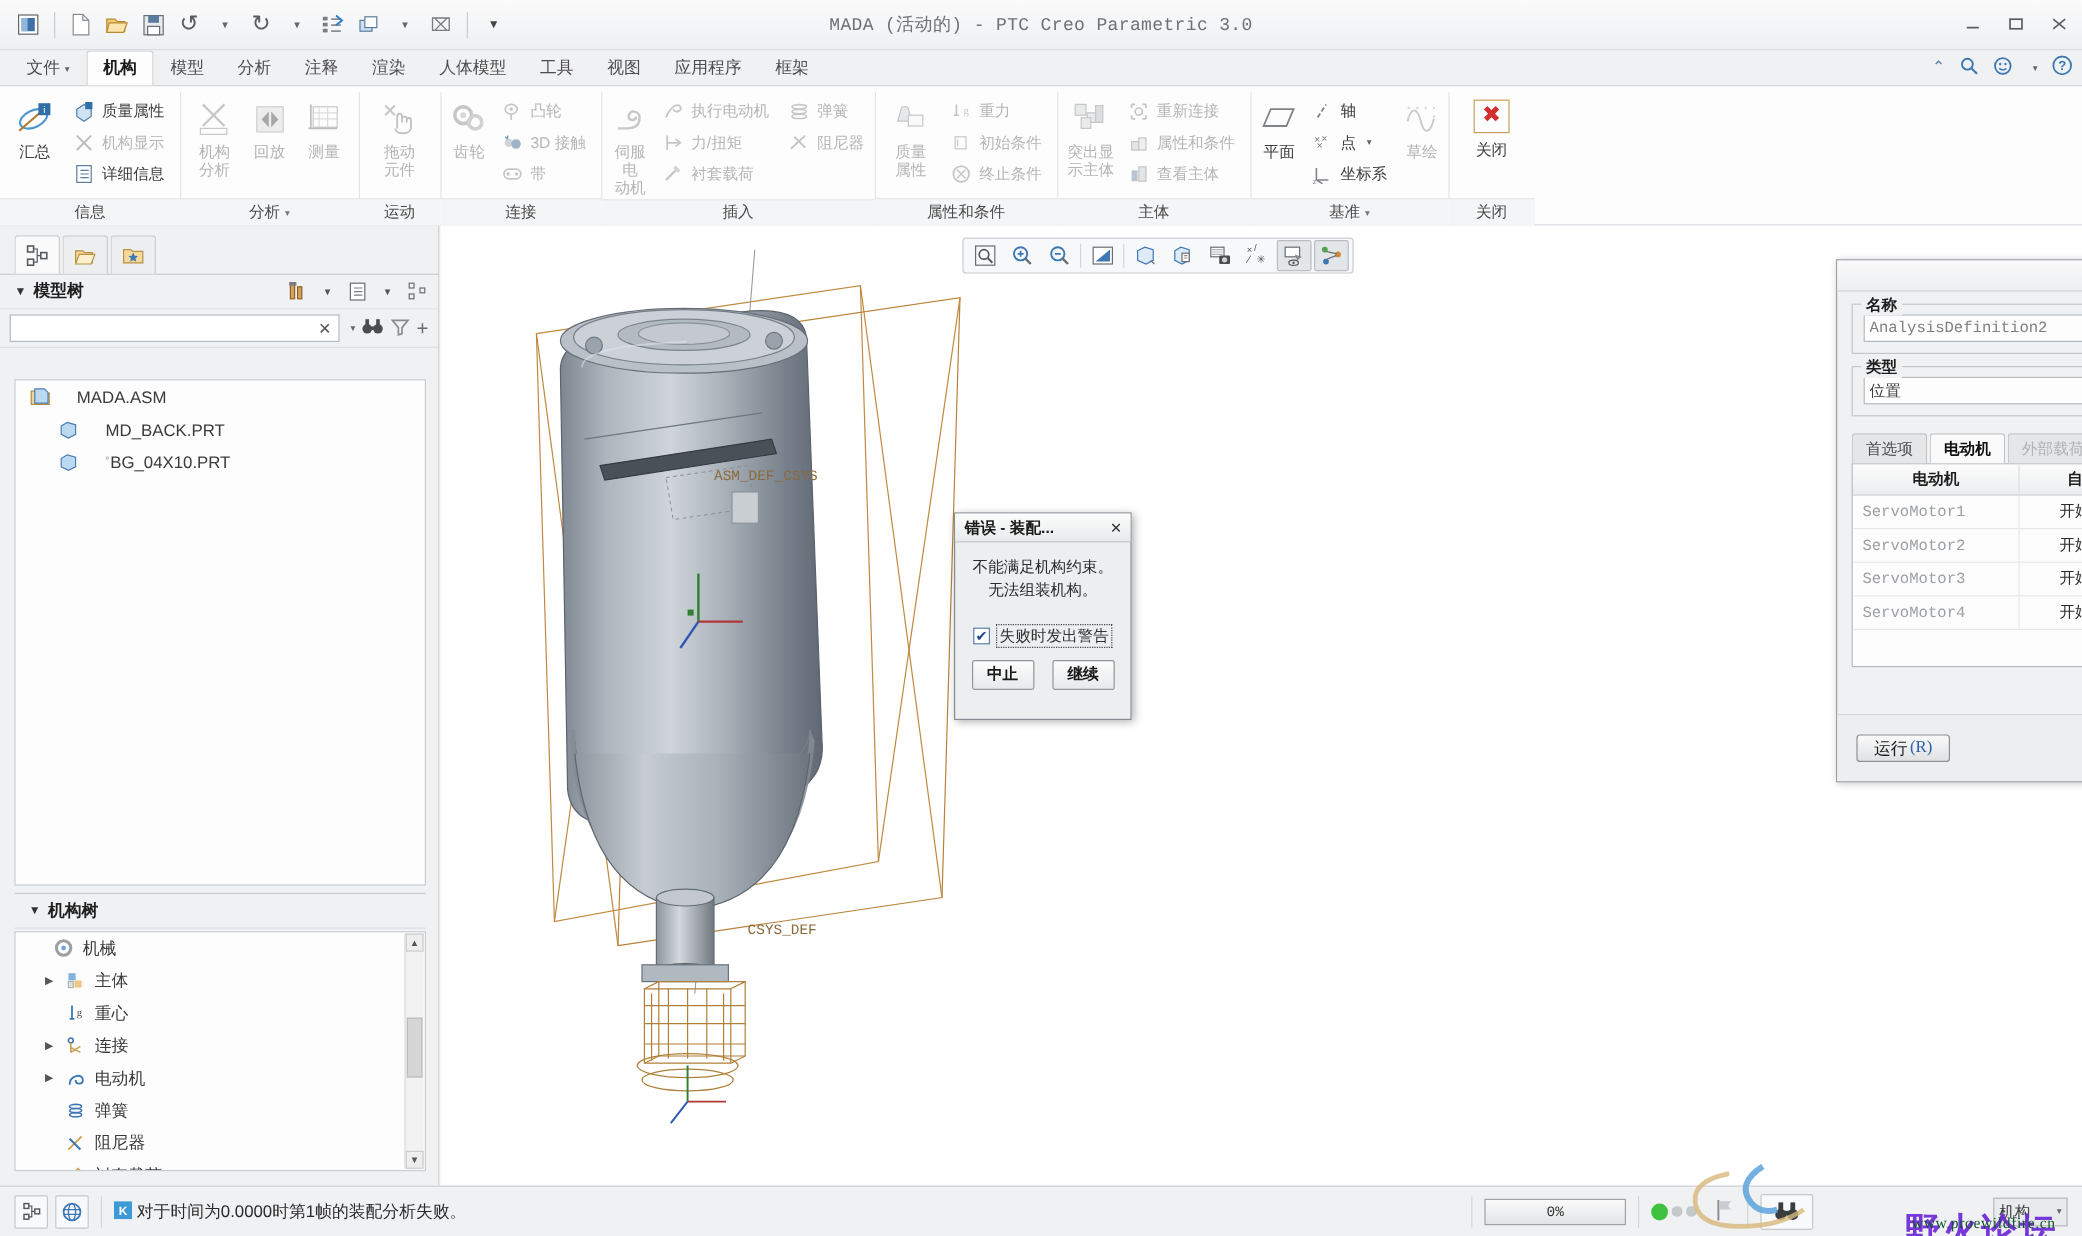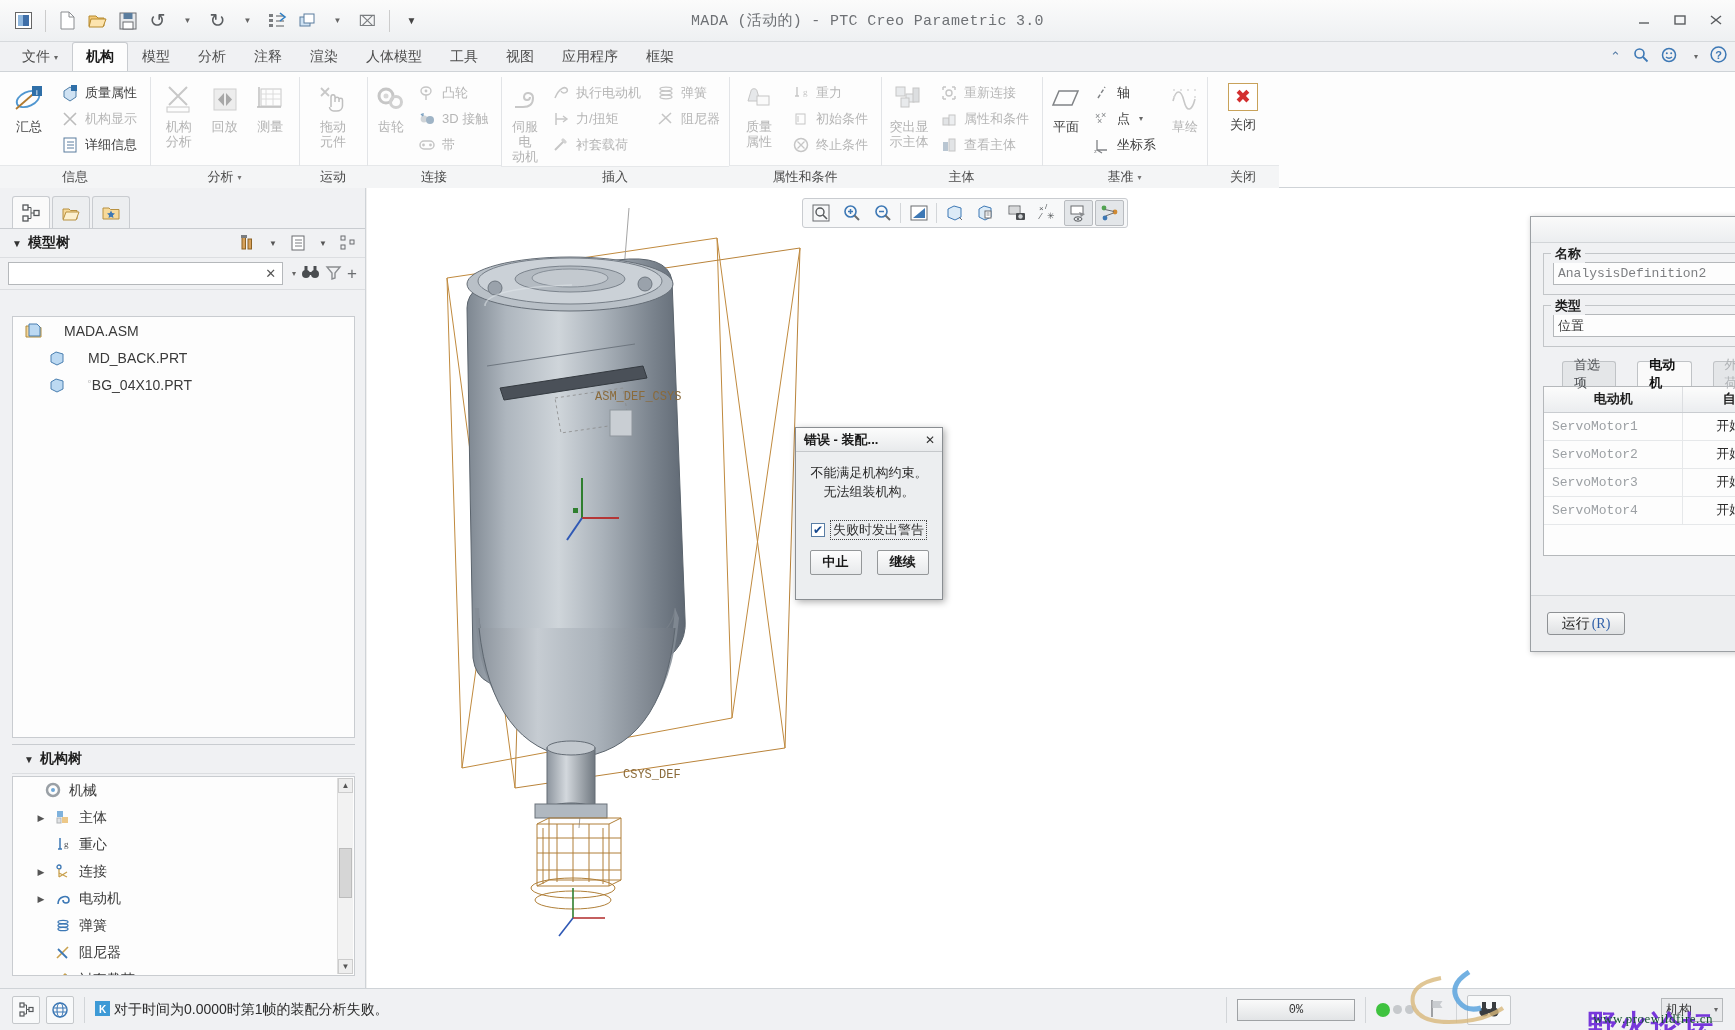--- a/index.html
+++ b/index.html
@@ -207,21 +207,21 @@
   .legend{ position:absolute; top:-9px; left:7px; background:#f0f1f3; padding:0 4px; font-weight:bold; font-size:13px; color:#1f1f1f; }
   .finput{
     width:100%; height:23px; background:#fdfdfd; border:1px solid #b5b8bb;
     font-family:"Liberation Mono","DejaVu Sans Mono",monospace; font-size:13px;
     padding:0 4px; color:#7d7f82; outline:none;
   }
   .finput.cn{ font-family:"Liberation Sans",sans-serif; color:#3a3a3a; }
   .dtabs{ display:flex; margin:14px 12px 0; gap:2px; align-items:flex-end; }
   .dtab{ height:25px; padding:0 11px; display:flex;align-items:center; font-size:13px;
     background:#e4e6e8; border:1px solid #c0c3c6; border-bottom:none; color:#4a4d50; cursor:pointer;
-    border-top-left-radius:3px;border-top-right-radius:3px;margin-left:19px; }
+    border-top-left-radius:3px;border-top-right-radius:3px; }
   .dtab.active{ background:#fafafa; color:#111; font-weight:bold; }
   .dtab.dim{ color:#b0b3b6; }
   .gridbox{ margin:0 12px; border:1px solid #b5b8bb; background:#fdfdfd; height:170px; overflow:hidden; }
   .gtbl{ width:100%; border-collapse:collapse; font-size:13px; }
   .gtbl th{
     background:linear-gradient(#fcfcfc,#ebedef); border-bottom:1px solid #c9ccd0;
     border-right:1px solid #dcdee1; height:25px; font-weight:bold; color:#1f1f1f;
   }
   .gtbl td{
     height:28px; border-bottom:1px solid #e6e8ea; border-right:1px solid #e6e8ea;

